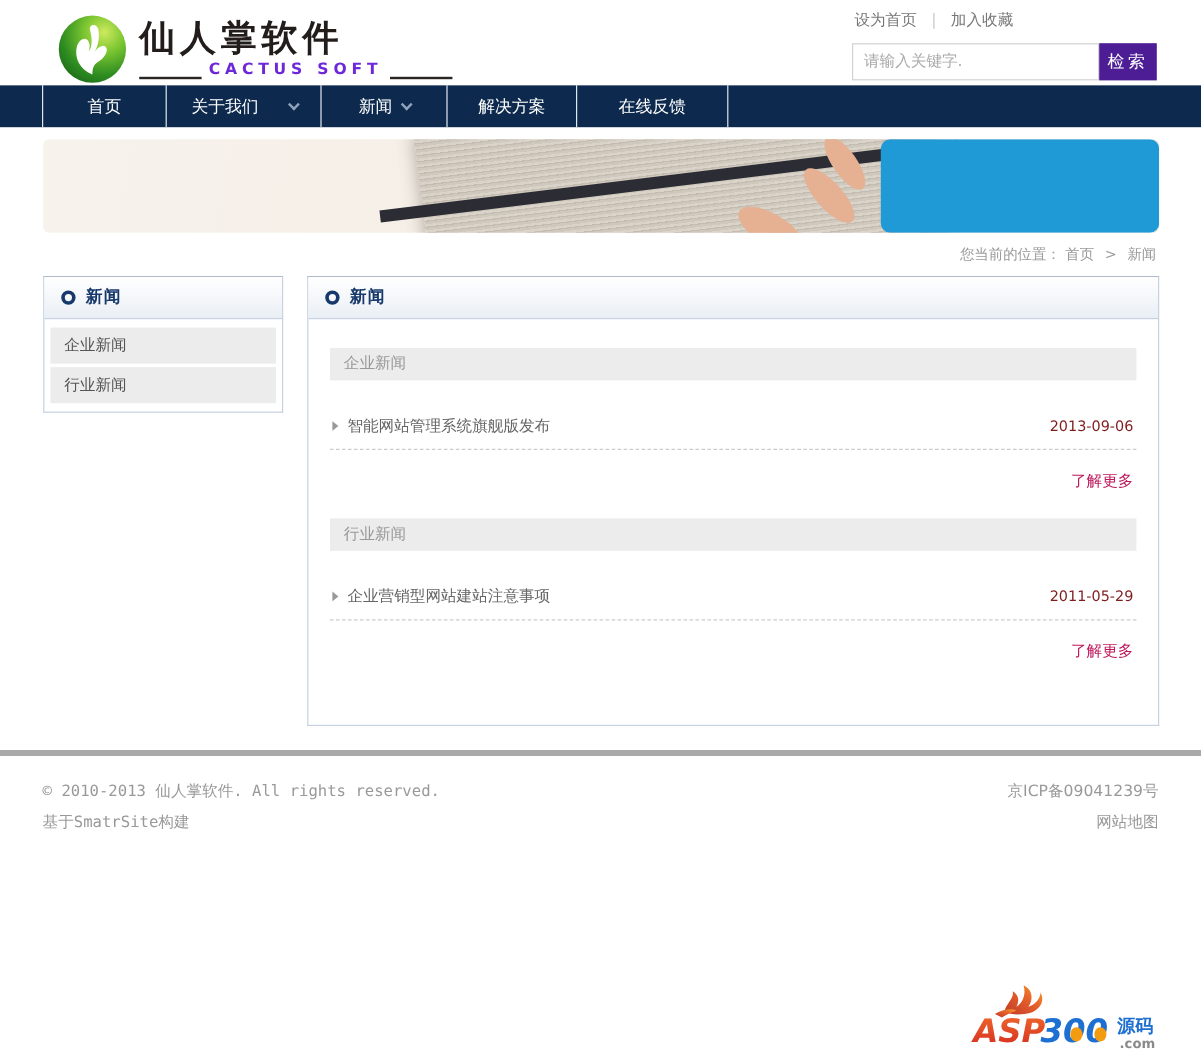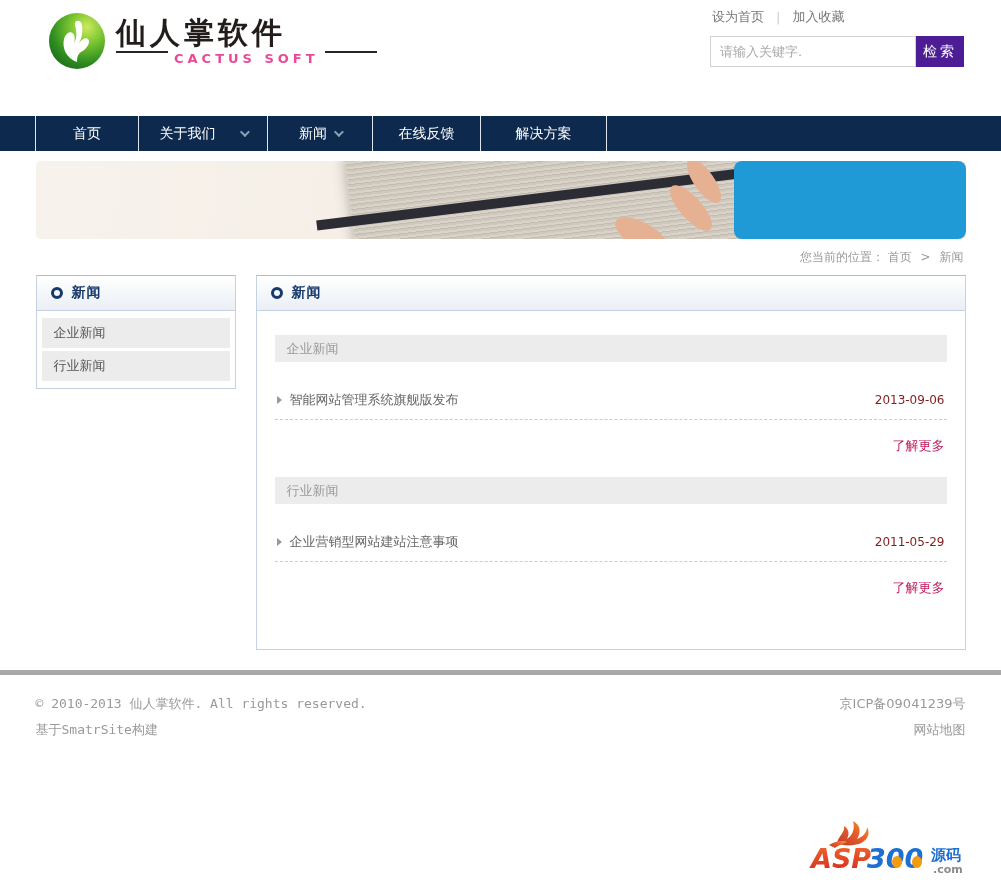--- a/index.html
+++ b/index.html
@@ -1,26 +1,26 @@
 <!DOCTYPE html>
 <html><head>
 <meta charset="utf-8">
 <style>
   * { margin:0; padding:0; box-sizing:border-box; }
   html,body { width:1001px; height:880px; background:#fff; overflow:hidden;
     font-family:"DejaVu Sans","Liberation Sans",sans-serif; }
   body { position:relative; }
 
   
-  .header { height:116px; position:relative; background:#fff; }
+  .header { height:71px; position:relative; background:#fff; }
   .logo { position:absolute; left:48px; top:12px; display:flex; align-items:center; }
   .logo-mark { width:58px; height:58px; flex:0 0 auto; }
   .logo-text { margin-left:10px; }
   .logo-title { font-size:30px; font-weight:bold; color:#221d1a; letter-spacing:4px; line-height:32px; }
-  .logo-sub { display:flex; align-items:flex-start; gap:6px; color:#ec4899; font-size:13px; font-weight:bold; letter-spacing:4px; margin-top:2px; }
+  .logo-sub { display:flex; align-items:flex-end; gap:6px; color:#6d28d9; font-size:13px; font-weight:bold; letter-spacing:4px; margin-top:2px; }
   .logo-sub .dash { display:inline-block; width:52px; height:2px; background:#2a2520; }
 
   .header-right { position:absolute; right:37px; top:6px; width:254px; }
   .top-links { display:flex; align-items:center; gap:12px; font-size:13px; color:#777; margin:2px 0 10px 2px; }
   .top-links a { color:#777; text-decoration:none; cursor:pointer; }
   .top-links .sep { color:#ccc; }
   .search-row { display:flex; height:31px; }
   .search-input { flex:1; border:1px solid #d2d2d2; padding:0 9px; font-size:13px; color:#555;
     font-family:"DejaVu Sans","Liberation Sans",sans-serif; outline:none; }
   .search-input::placeholder { color:#aaa; }
@@ -142,24 +142,24 @@
     </div>
     <div class="nav-item">
       <span>关于我们</span>
       <span class="chev"></span>
     </div>
     <div class="nav-item">
       <span>新闻</span>
       <span class="chev"></span>
     </div>
     <div class="nav-item">
+      <span>解决方案</span>
+    </div>
+    <div class="nav-item">
       <span>在线反馈</span>
-    </div>
-    <div class="nav-item">
-      <span>解决方案</span>
     </div>
   </div>
 </div>
 
 <div class="banner">
   <div class="news-paper"></div>
   <div class="news-band"></div>
   <div class="hand hand-r1"></div>
   <div class="hand hand-r2"></div>
   <div class="hand hand-l1"></div>

